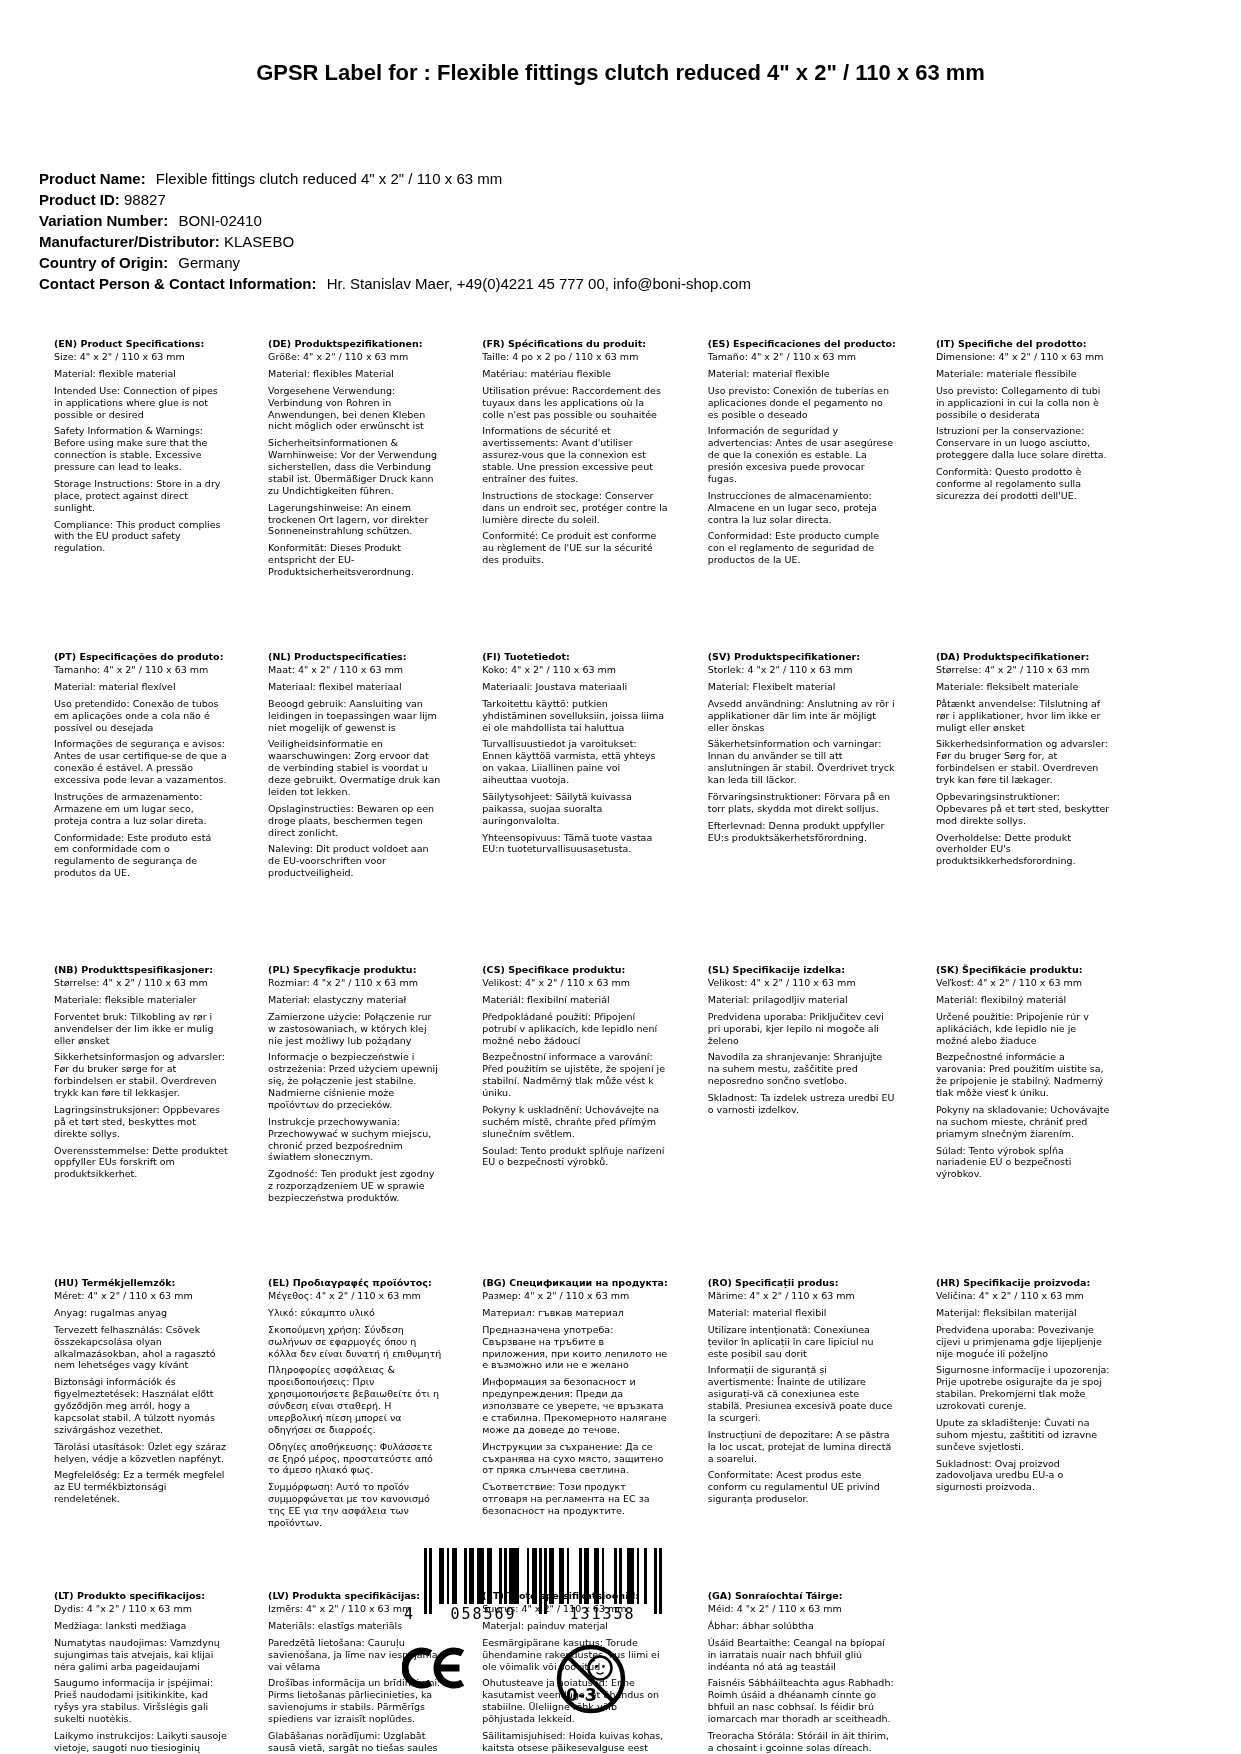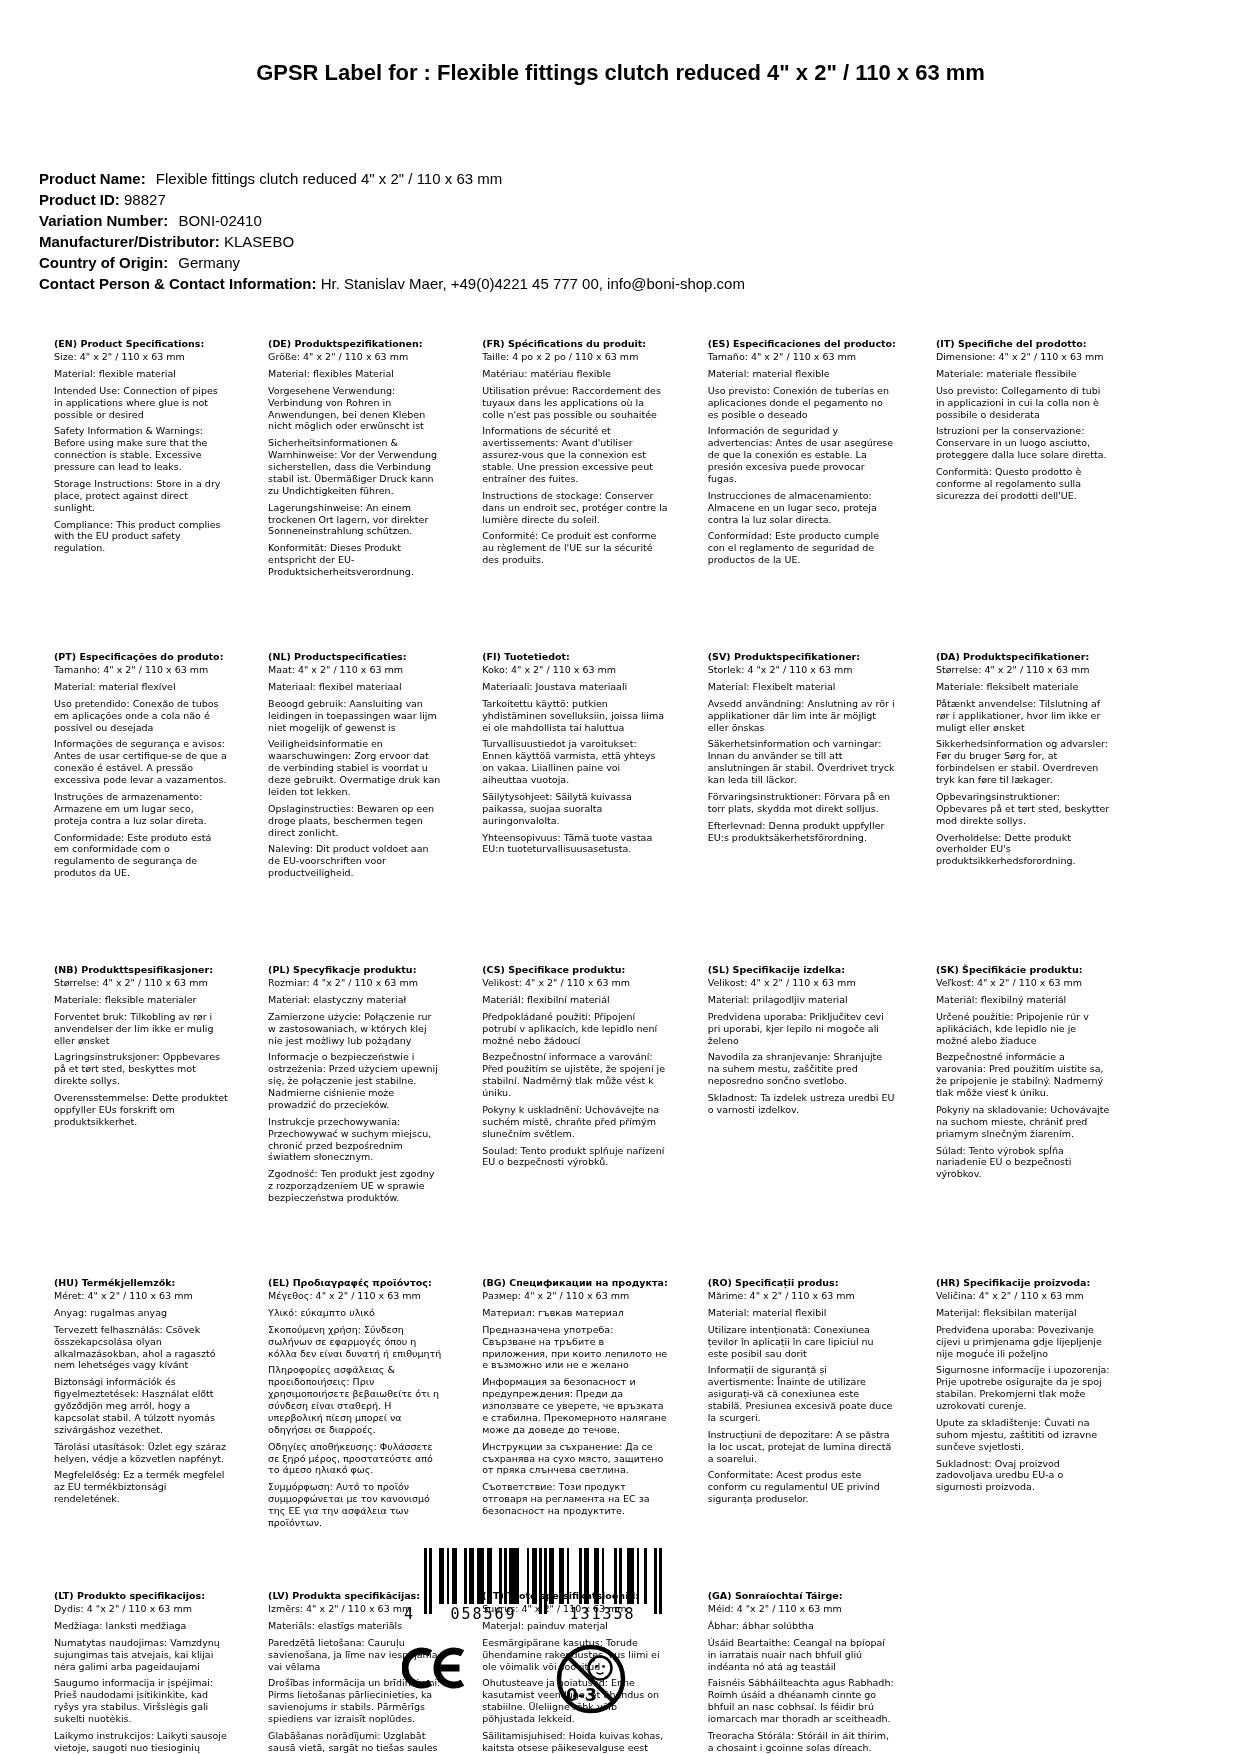--- a/index.html
+++ b/index.html
@@ -76,21 +76,21 @@
       <div class="info-row">
     <span class="lbl">Manufacturer/Distributor:</span>
     <span class="val" style="">KLASEBO</span>
   </div>
       <div class="info-row">
     <span class="lbl">Country of Origin:</span>
     <span class="val" style="margin-left: 6px;">Germany</span>
   </div>
       <div class="info-row">
     <span class="lbl">Contact Person &amp; Contact Information:</span>
-    <span class="val" style="">Hr. Stanislav Maer, +49(0)4221 45 777 00, info@boni-shop.com</span>
+    <span class="val" style="margin-left: 6px;">Hr. Stanislav Maer, +49(0)4221 45 777 00, info@boni-shop.com</span>
   </div>
     </div>
 
   <div class="grid">
       <section class="block">
     <h3 class="block-title">(EN) Product Specifications:</h3>
   <p>Size: 4" x 2" / 110 x 63 mm</p>
         <p>Material: flexible material</p>
         <p>Intended Use: Connection of pipes in applications where glue is not possible or desired</p>
         <p>Safety Information &amp; Warnings: Before using make sure that the connection is stable. Excessive pressure can lead to leaks.</p>
@@ -175,29 +175,30 @@
         <p>Påtænkt anvendelse: Tilslutning af rør i applikationer, hvor lim ikke er muligt eller ønsket</p>
         <p>Sikkerhedsinformation og advarsler: Før du bruger Sørg for, at forbindelsen er stabil. Overdreven tryk kan føre til lækager.</p>
         <p>Opbevaringsinstruktioner: Opbevares på et tørt sted, beskytter mod direkte sollys.</p>
         <p>Overholdelse: Dette produkt overholder EU's produktsikkerhedsforordning.</p>
       </section>
       <section class="block">
     <h3 class="block-title">(NB) Produkttspesifikasjoner:</h3>
   <p>Størrelse: 4" x 2" / 110 x 63 mm</p>
         <p>Materiale: fleksible materialer</p>
         <p>Forventet bruk: Tilkobling av rør i anvendelser der lim ikke er mulig eller ønsket</p>
+        <p>Sikkerhetsinformasjon og advarsler: Før du bruker sørge for at forbindelsen er stabil. Overdreven trykk kan føre til lekkasjer.</p>
         <p>Lagringsinstruksjoner: Oppbevares på et tørt sted, beskyttes mot direkte sollys.</p>
         <p>Overensstemmelse: Dette produktet oppfyller EUs forskrift om produktsikkerhet.</p>
       </section>
       <section class="block">
     <h3 class="block-title">(PL) Specyfikacje produktu:</h3>
   <p>Rozmiar: 4 "x 2" / 110 x 63 mm</p>
         <p>Materiał: elastyczny materiał</p>
         <p>Zamierzone użycie: Połączenie rur w zastosowaniach, w których klej nie jest możliwy lub pożądany</p>
-        <p>Informacje o bezpieczeństwie i ostrzeżenia: Przed użyciem upewnij się, że połączenie jest stabilne. Nadmierne ciśnienie może prowadzić do przecieków.</p>
+        <p>Informacje o bezpieczeństwie i ostrzeżenia: Przed użyciem upewnij się, że połączenie jest stabilne. Nadmierne ciśnienie może προϊόντων do przecieków.</p>
         <p>Instrukcje przechowywania: Przechowywać w suchym miejscu, chronić przed bezpośrednim światłem słonecznym.</p>
         <p>Zgodność: Ten produkt jest zgodny z rozporządzeniem UE w sprawie bezpieczeństwa produktów.</p>
       </section>
       <section class="block">
     <h3 class="block-title">(CS) Specifikace produktu:</h3>
   <p>Velikost: 4" x 2" / 110 x 63 mm</p>
         <p>Materiál: flexibilní materiál</p>
         <p>Předpokládané použití: Připojení potrubí v aplikacích, kde lepidlo není možné nebo žádoucí</p>
         <p>Bezpečnostní informace a varování: Před použitím se ujistěte, že spojení je stabilní. Nadměrný tlak může vést k úniku.</p>
         <p>Pokyny k uskladnění: Uchovávejte na suchém místě, chraňte před přímým slunečním světlem.</p>

